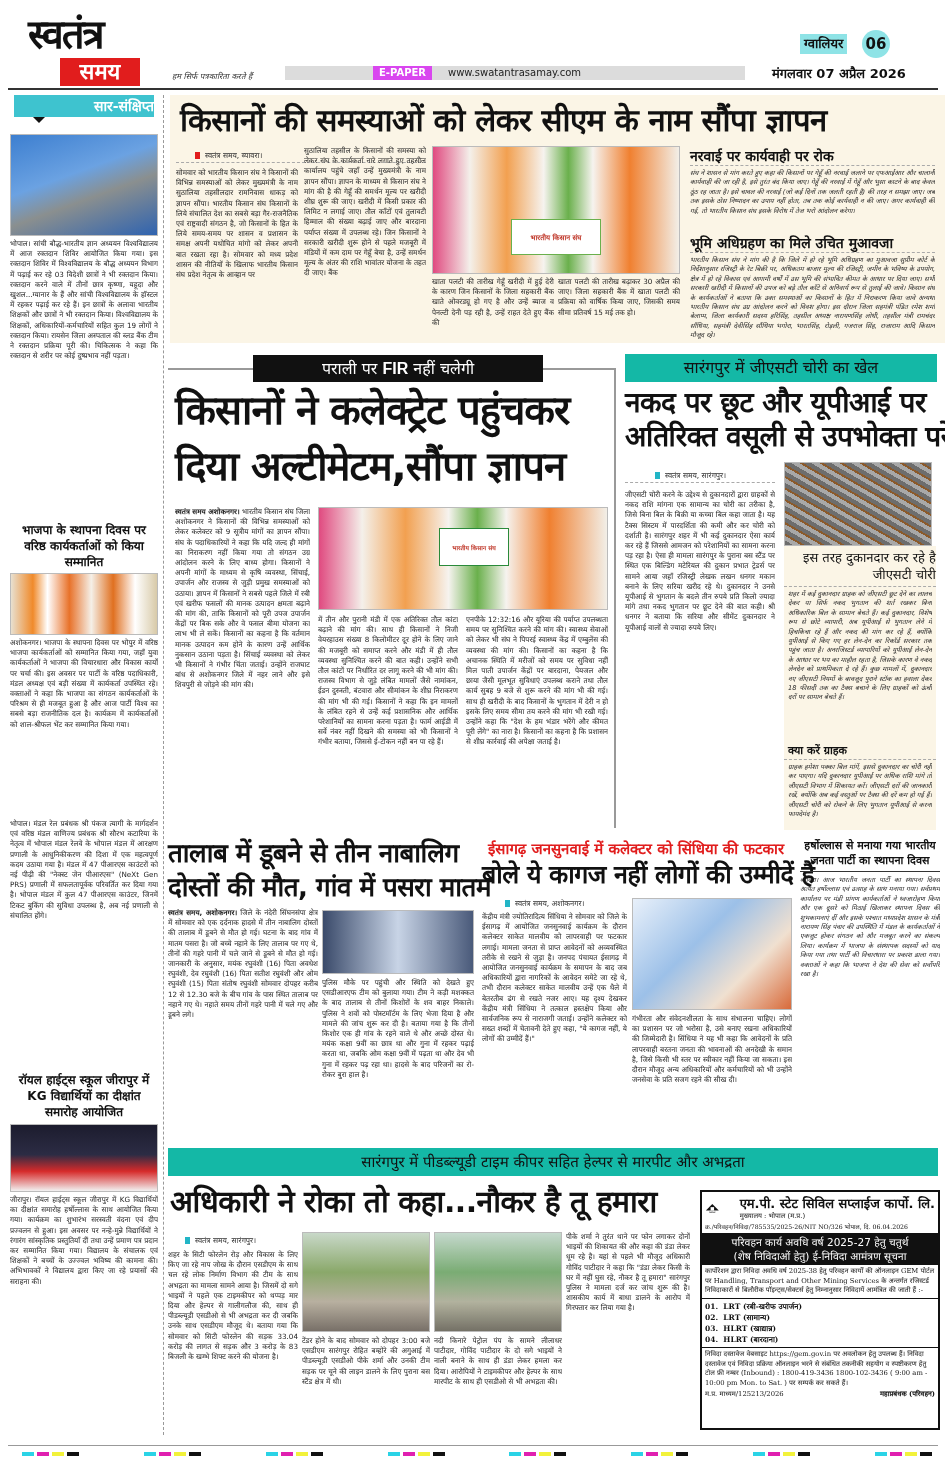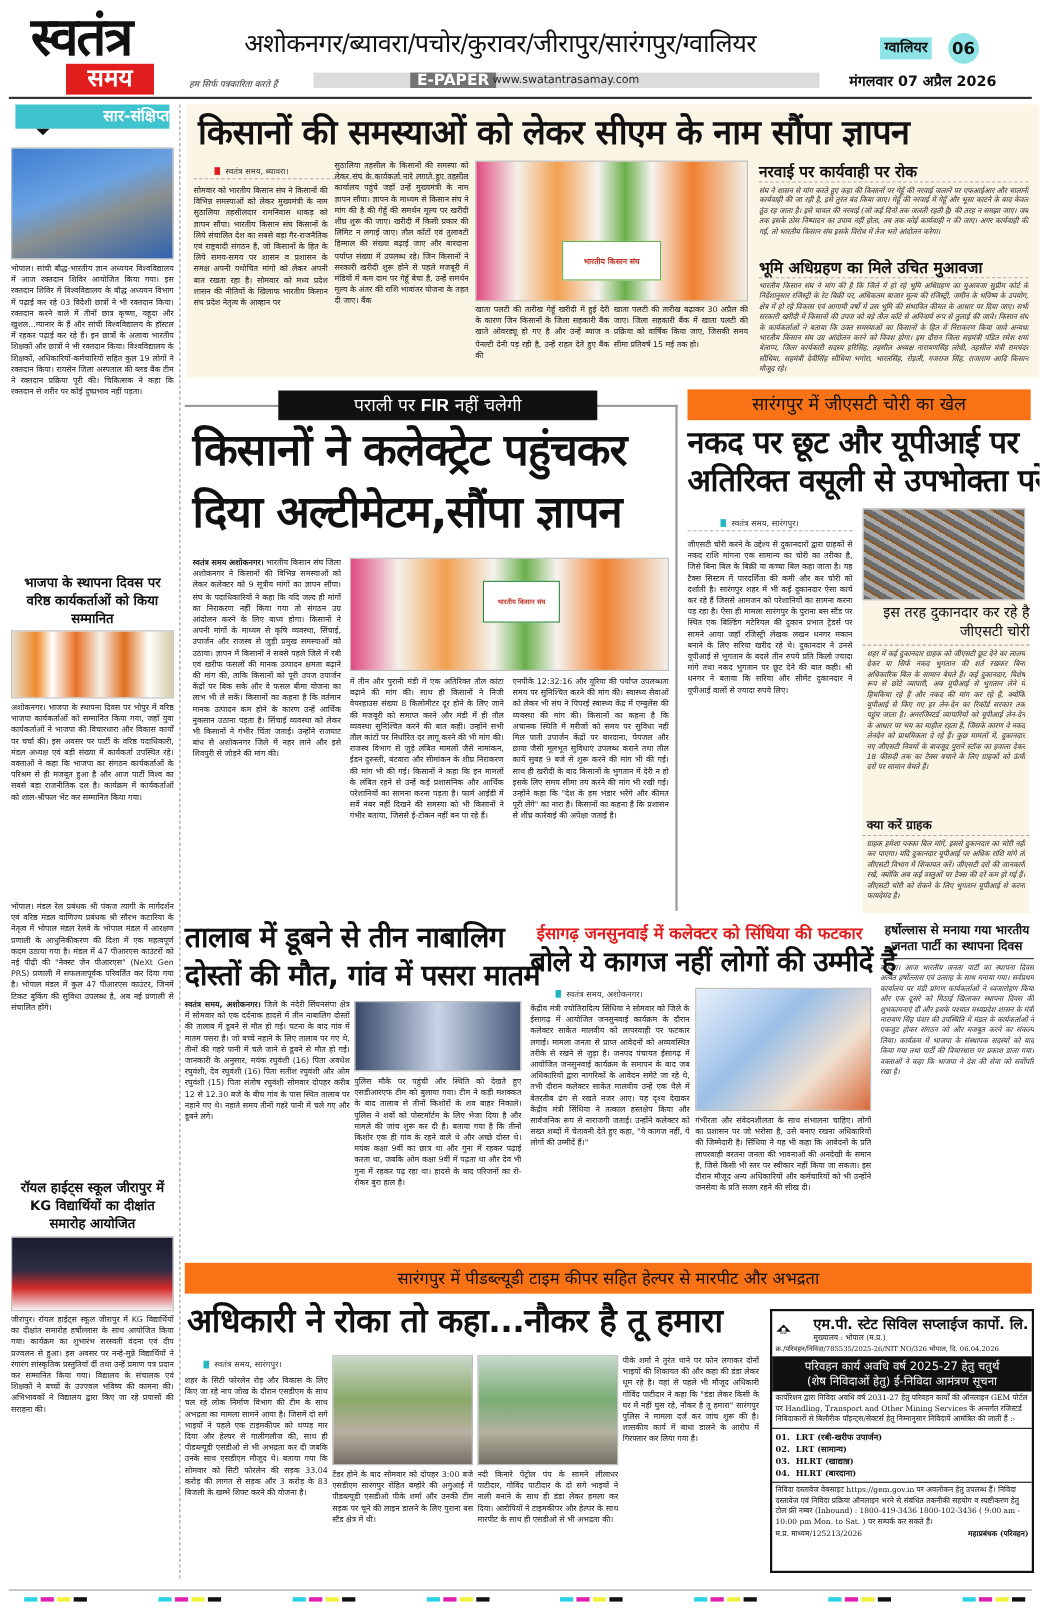--- a/index.html
+++ b/index.html
@@ -1,26 +1,26 @@
 <!DOCTYPE html>
 <html><head>
 <meta charset="utf-8">
 <style>
   *{box-sizing:border-box;margin:0;padding:0}
   html,body{width:945px;height:1468px;background:#fff;overflow:hidden}
   body{font-family:"DejaVu Sans","Liberation Sans",sans-serif;color:#111;position:relative}
   .abs{position:absolute}
   
   .masthead{left:0;top:0;width:945px;height:90px}
-  .logo-top{left:28px;top:14px;font-size:48px;font-weight:900;letter-spacing:-2px;line-height:40px;color:#111}
+  .logo-top{left:28px;top:14px;font-size:40px;font-weight:900;letter-spacing:-2px;line-height:40px;color:#111}
   .logo-bot{left:60px;top:58px;width:80px;height:28px;background:#e11d1d;color:#fff;font-weight:900;font-size:22px;text-align:center;line-height:28px}
   .tagline{left:172px;top:70px;font-size:8px;color:#333;font-style:italic}
   .cities{left:222px;top:22px;font-size:23px;color:#111;letter-spacing:-.5px;font-family:"DejaVu Sans Condensed","DejaVu Sans",sans-serif}
   .epaper-bar{left:285px;top:66px;width:460px;height:14px;background:#dcdcdc}
-  .epaper-tag{left:373px;top:66px;height:14px;padding:0 6px;background:#737373;color:#fff;font-size:14px;line-height:14px;font-weight:bold}
+  .epaper-tag{left:373px;top:66px;height:14px;padding:0 6px;background:#d946ef;color:#fff;font-size:10px;line-height:14px;font-weight:bold}
   .epaper-url{left:448px;top:66px;font-size:10px;line-height:14px;color:#222}
   .edition{left:800px;top:34px;height:20px;padding:0 4px;background:#8ee3e6;font-size:13px;font-weight:bold;line-height:20px}
   .page-no{left:862px;top:30px;width:28px;height:28px;border-radius:50%;background:#8ee3e6;text-align:center;font-size:15px;font-weight:900;line-height:28px}
   .dateline{left:772px;top:64px;font-size:13px;font-weight:bold}
   .mast-rule{left:8px;top:88px;width:930px;height:2px;background:#333}
   .vline{width:0;border-left:1px dashed #999}
   
   .badge-sar{left:14px;top:95px;width:140px;height:22px;background:#3ec3cf;color:#fff;font-weight:900;font-size:14px;text-align:right;line-height:22px}
   .badge-arrow{left:33px;top:117px;width:0;height:0;border-left:6px solid transparent;border-right:6px solid transparent;border-top:6px solid #111}
   .side-h{font-size:15px;font-weight:bold;text-align:center;line-height:19px;color:#111}
@@ -42,41 +42,40 @@
   .s1-head{left:180px;top:98px;width:740px;font-size:31px;font-weight:900;letter-spacing:-.5px;color:#111;white-space:nowrap}
   .byline{font-size:7.5px;color:#333}
   .byline:before{content:"";display:inline-block;width:5px;height:7px;background:#e11d1d;margin-right:5px;vertical-align:middle}
   .byline.teal:before{background:#22b5c6}
   .sub-h{font-size:14px;font-weight:bold;color:#111;border-bottom:1px dashed #aaa}
   
   .kicker-black{left:253px;top:355px;width:290px;height:27px;background:#111;color:#fff;font-size:16px;text-align:center;line-height:27px}
   .frame{border:2px solid #999}
   .big-h{font-size:40px;font-weight:900;color:#111;line-height:52px;letter-spacing:-1px;white-space:nowrap}
   
-  .kicker-grey{background:#f97316;color:#111;text-align:center;font-size:16px;line-height:28px}
+  .kicker-grey{background:#14b8a6;color:#111;text-align:center;font-size:16px;line-height:28px}
   .gst-h{font-size:28px;line-height:34px;color:#111;font-weight:bold;white-space:nowrap;letter-spacing:-.5px}
   .gst-box-bg{background:#fbf5e6}
   
   .red-kicker{color:#e11d1d;font-size:15px;font-weight:bold;white-space:nowrap}
   .side-box{border:1px solid #aaa}
   
   .ad{left:700px;top:1190px;width:240px;height:240px;border:2px solid #111;background:#fff}
   .ad-title{font-size:13px;font-weight:bold;white-space:nowrap}
   .ad-black{background:#111;color:#fff;text-align:center;font-size:10.5px;line-height:14px;padding:2px 0}
   .ad-txt{font-size:6.8px;line-height:9.6px;color:#111;font-family:"DejaVu Serif","Liberation Serif",serif}
   .reg{height:4px;width:12px}
 </style>
 </head>
 <body>
 
 <div class="abs masthead">
   <div class="abs logo-top">स्वतंत्र</div>
   <div class="abs logo-bot">समय</div>
   <div class="abs tagline">हम सिर्फ पत्रकारिता करते हैं</div>
-  <div class="abs cities">अशोकनगर/ब्यावरा/पचोर/कुरावर/जीरापुर/सारंगपुर/ग्वालियर</div>
   <div class="abs epaper-bar"></div>
   <div class="abs epaper-tag">E-PAPER</div>
   <div class="abs epaper-url">www.swatantrasamay.com</div>
   <div class="abs edition">ग्वालियर</div>
   <div class="abs page-no">06</div>
   <div class="abs dateline">मंगलवार 07 अप्रैल 2026</div>
   <div class="abs mast-rule"></div>
 </div>
 
 <div class="abs vline" style="left:163px;top:95px;height:1340px"></div>
@@ -189,21 +188,21 @@
     <div style="margin-left:20px">
       <div class="ad-title">एम.पी. स्टेट सिविल सप्लाईज कार्पो. लि.</div>
       <div class="ad-txt">मुख्यालय : भोपाल (म.प्र.)</div>
     </div>
   </div>
   <div class="ad-txt" style="padding:0 3px;font-size:6.2px;white-space:nowrap">क्र./परिवहन/निविदा/785535/2025-26/NIT NO/326 भोपाल, दि. 06.04.2026</div>
   <div class="ad-black" style="margin-top:2px">
     <div>परिवहन कार्य अवधि वर्ष 2025-27 हेतु चतुर्थ</div>
     <div>(शेष निविदाओं हेतु) ई-निविदा आमंत्रण सूचना</div>
   </div>
-  <div class="ad-txt" style="padding:2px 3px;border-bottom:1px solid #111">कार्पोरेशन द्वारा निविदा अवधि वर्ष 2031-27 हेतु परिवहन कार्यों की ऑनलाइन GEM पोर्टल पर Handling, Transport and Other Mining Services के अन्तर्गत रजिस्टर्ड निविदाकारों से बिलौरीक पॉइन्ट्स/सेक्टर्स हेतु निम्नानुसार निविदायें आमंत्रित की जाती हैं :-</div>
+  <div class="ad-txt" style="padding:2px 3px;border-bottom:1px solid #111">कार्पोरेशन द्वारा निविदा अवधि वर्ष 2025-38 हेतु परिवहन कार्यों की ऑनलाइन GEM पोर्टल पर Handling, Transport and Other Mining Services के अन्तर्गत रजिस्टर्ड निविदाकारों से बिलौरीक पॉइन्ट्स/सेक्टर्स हेतु निम्नानुसार निविदायें आमंत्रित की जाती हैं :-</div>
   <div style="padding:2px 3px;border-bottom:1px solid #111">
     <div class="ad-txt" style="font-weight:bold;font-size:7.5px;line-height:11px"><span>01.</span>&nbsp;&nbsp;<span>LRT</span>&nbsp;<span>(रबी-खरीफ उपार्जन)</span></div>
     <div class="ad-txt" style="font-weight:bold;font-size:7.5px;line-height:11px"><span>02.</span>&nbsp;&nbsp;<span>LRT</span>&nbsp;<span>(सामान्य)</span></div>
     <div class="ad-txt" style="font-weight:bold;font-size:7.5px;line-height:11px"><span>03.</span>&nbsp;&nbsp;<span>HLRT</span>&nbsp;<span>(खाद्यान्न)</span></div>
     <div class="ad-txt" style="font-weight:bold;font-size:7.5px;line-height:11px"><span>04.</span>&nbsp;&nbsp;<span>HLRT</span>&nbsp;<span>(बारदाना)</span></div>
   </div>
   <div class="ad-txt" style="padding:2px 3px">निविदा दस्तावेज वेबसाइट https://gem.gov.in पर अवलोकन हेतु उपलब्ध हैं। निविदा दस्तावेज एवं निविदा प्रक्रिया ऑनलाइन भरने से संबंधित तकनीकी सहयोग व स्पष्टीकरण हेतु टोल फ्री नम्बर (Inbound) : 1800-419-3436 1800-102-3436 ( 9:00 am - 10:00 pm Mon. to Sat. ) पर सम्पर्क कर सकते हैं।</div>
   <div style="display:flex;justify-content:space-between;padding:0 3px">
     <span class="ad-txt">म.प्र. माध्यम/125213/2026</span>
     <span class="ad-txt" style="font-weight:bold">महाप्रबंधक (परिवहन)</span>

